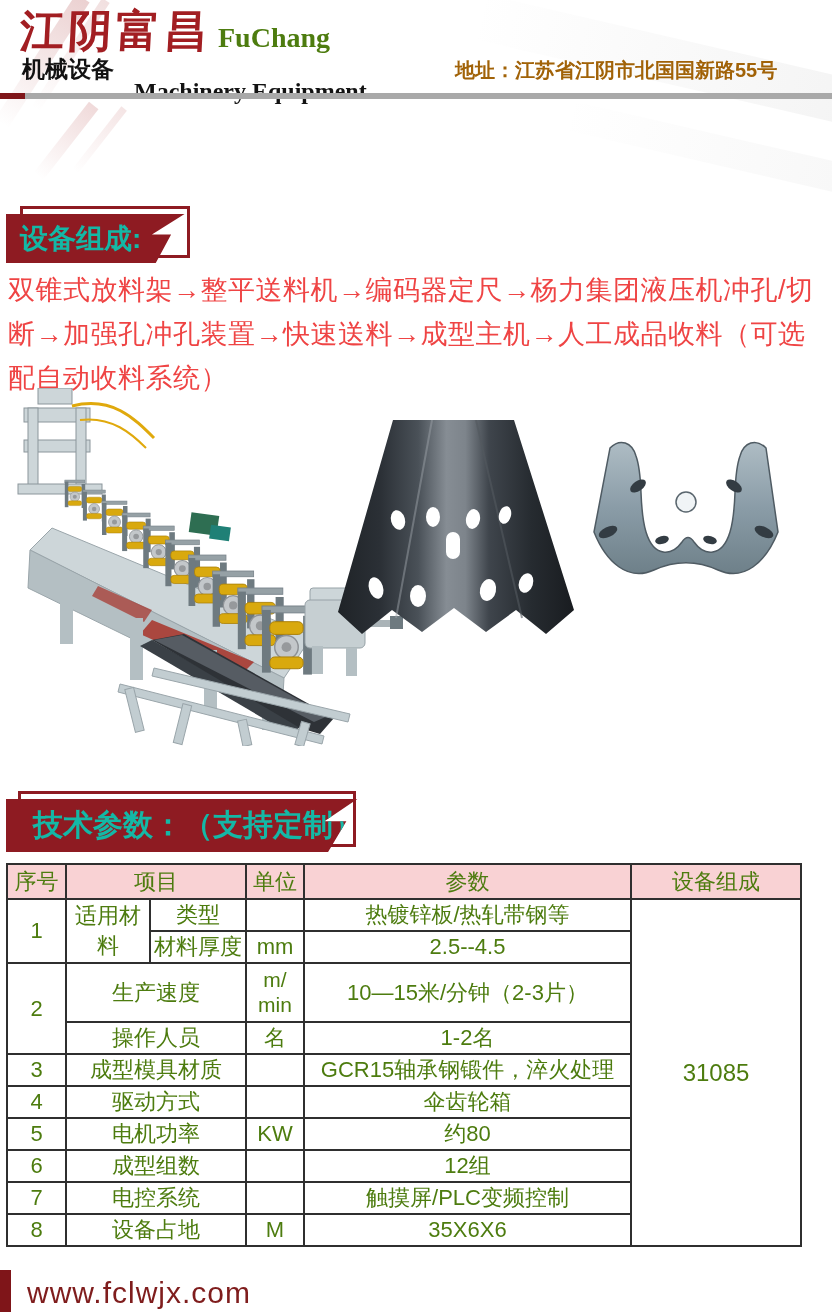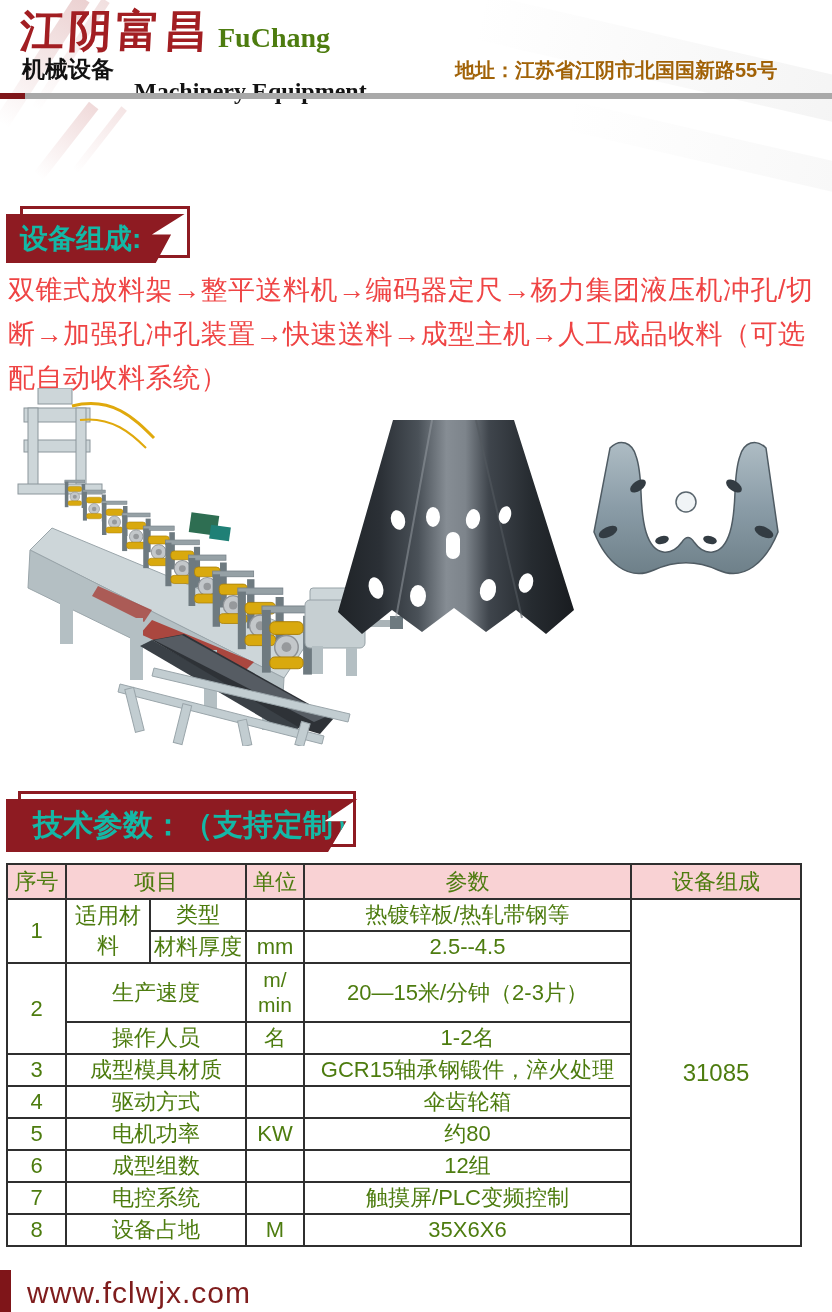--- a/index.html
+++ b/index.html
@@ -232,21 +232,21 @@
         <td>mm</td>
         <td>2.5--4.5</td>
       </tr>
       <tr style="height:59px">
         <td rowspan="2">2</td>
         <td colspan="2">生产速度</td>
         <td class="unit-two">
           <div>m/</div>
           <div>min</div>
         </td>
-        <td>20—15米/分钟（2-3片）</td>
+        <td>10—15米/分钟（2-3片）</td>
       </tr>
       <tr style="height:31px">
         <td colspan="2">操作人员</td>
         <td>名</td>
         <td>1-2名</td>
       </tr>
       <tr style="height:32px">
         <td>3</td>
         <td colspan="2">成型模具材质</td>
         <td></td>

